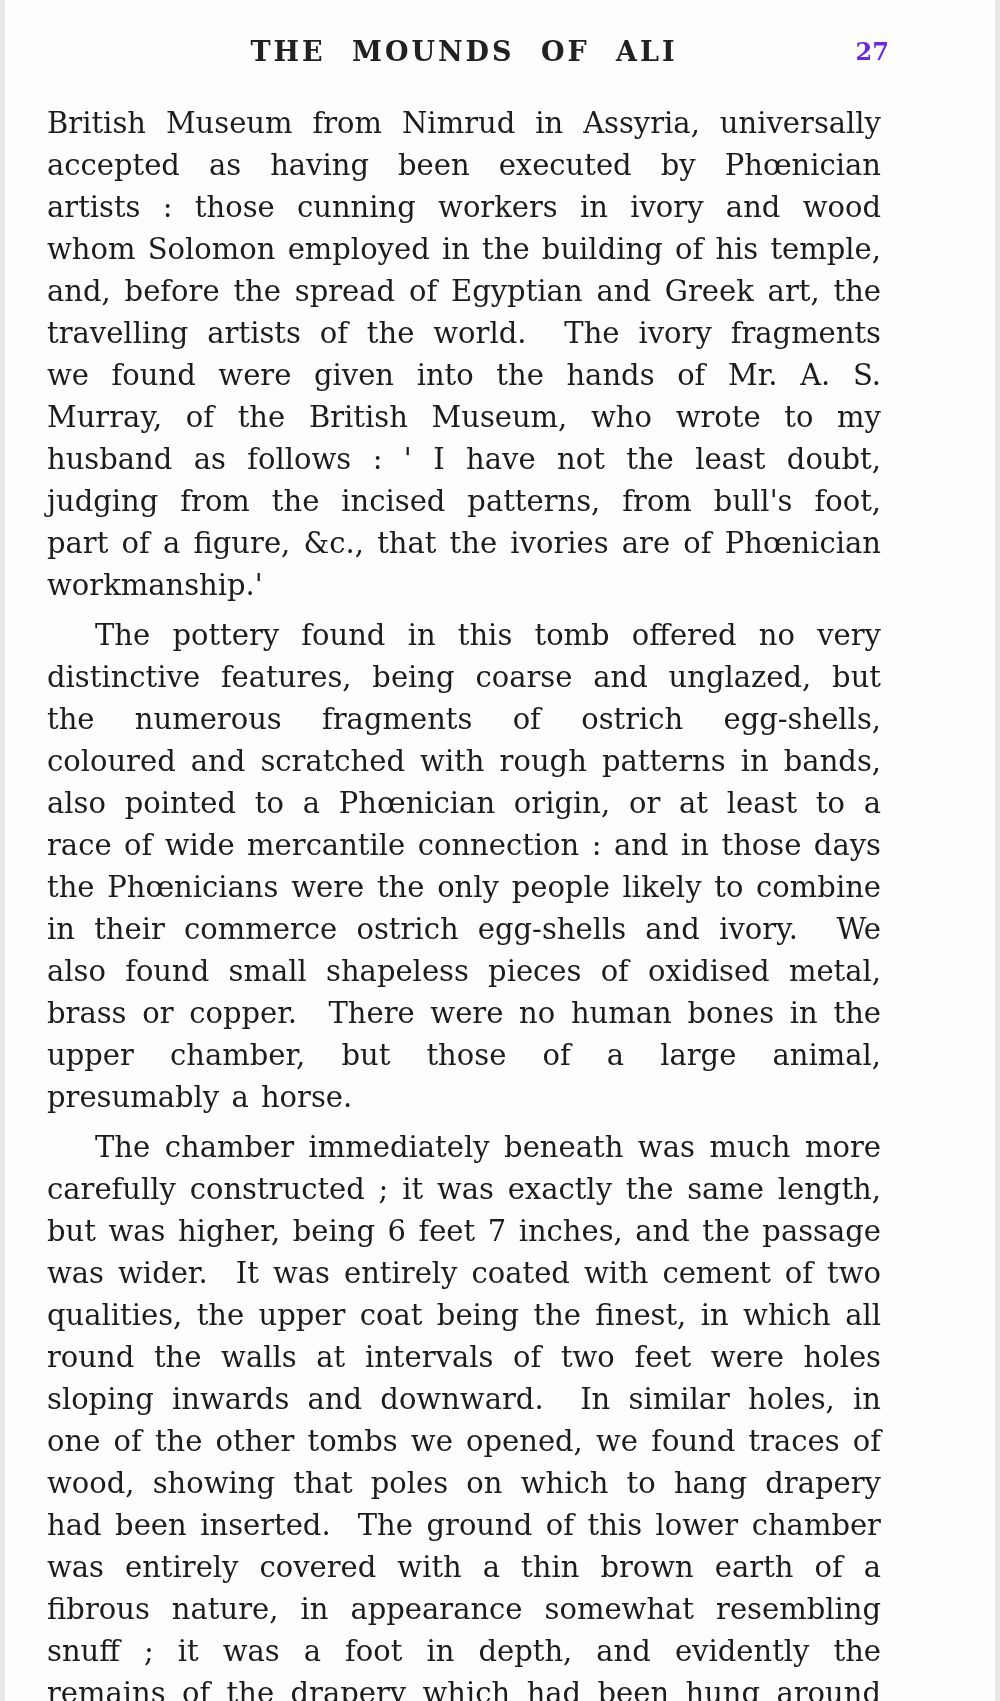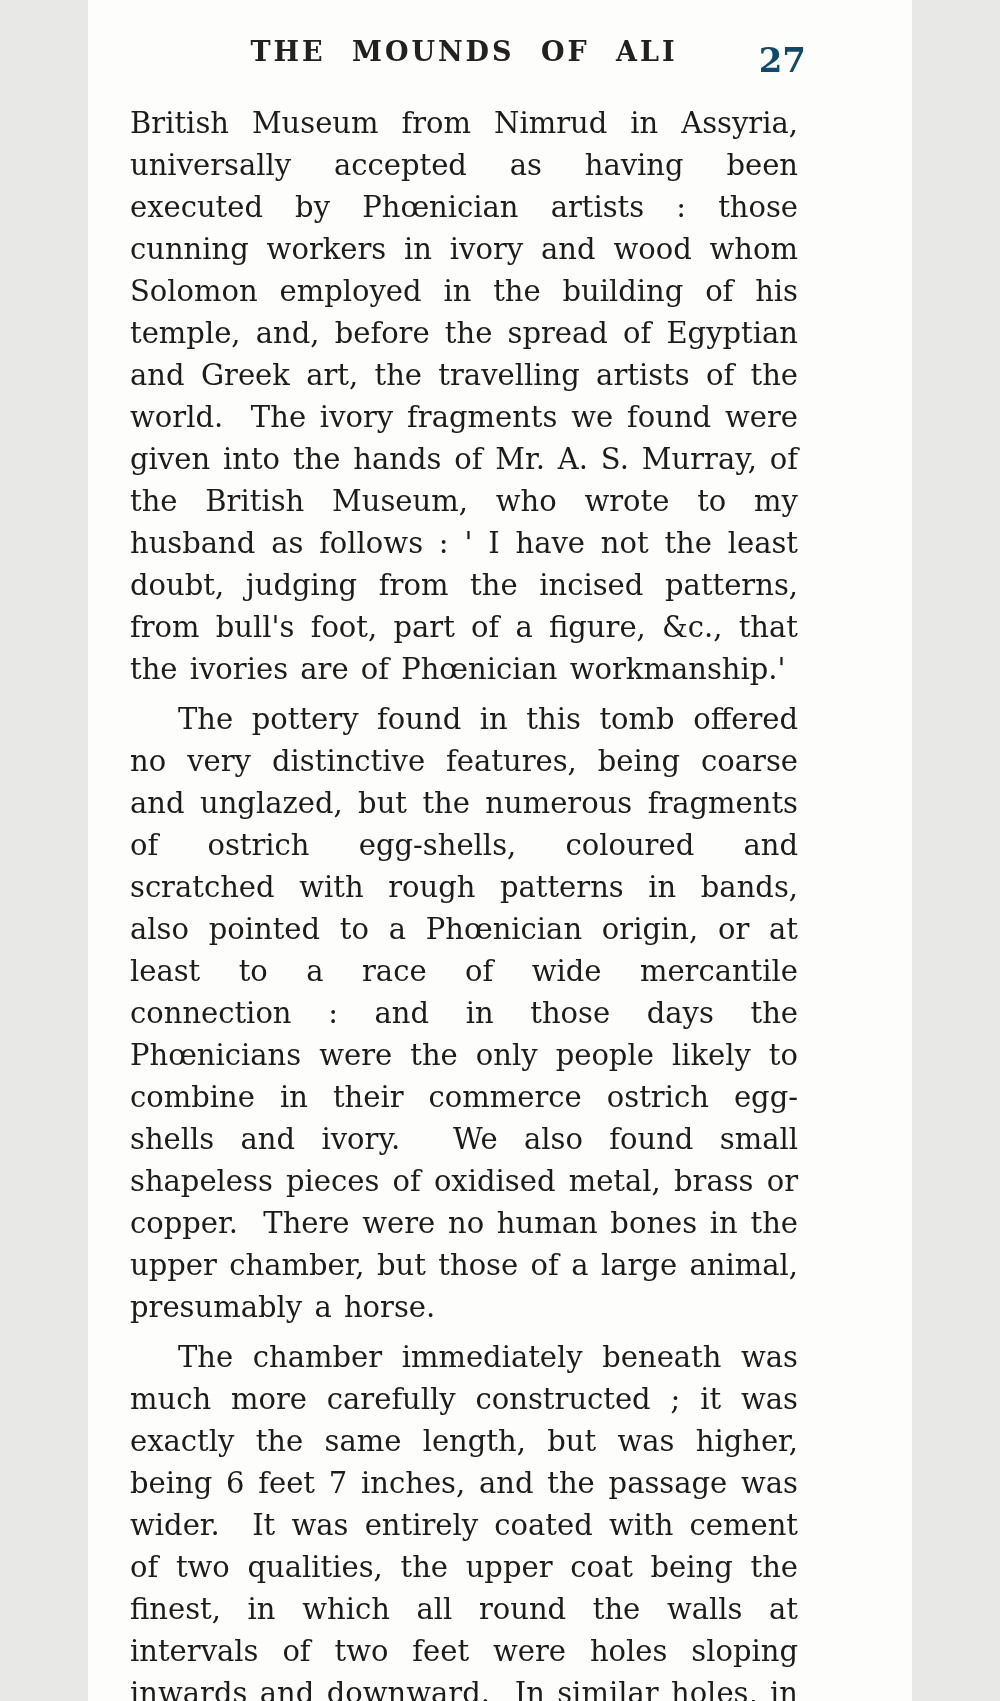--- a/index.html
+++ b/index.html
@@ -2,21 +2,21 @@
 <html><head>
 <meta charset="utf-8">
 <style>
   html, body {
     margin: 0;
     padding: 0;
     background: #e8e8e6;
   }
   .page {
     position: relative;
-    width: 824px;
+    width: 990px;
     height: 1701px;
     box-sizing: border-box;
     margin: 0 auto;
     background: #fdfdfb;
     color: #1d1c1a;
     padding: 30px 106px 30px 34px;
     font-family: "DejaVu Serif", "Liberation Serif", serif;
     overflow: hidden;
   }
   .page-header {
@@ -30,26 +30,26 @@
     font-size: 27px;
     font-weight: 600;
     letter-spacing: 3px;
     word-spacing: 14px;
     line-height: 44px;
     color: #23211f;
   }
   .page-number {
     position: absolute;
     right: 0;
-    top: 8px;
-    font-size: 34px;
+    top: 0;
+    font-size: 24px;
     font-weight: 700;
     line-height: 44px;
     letter-spacing: 0;
-    color: #0c4a6e;
+    color: #6d28d9;
   }
   .page-body {
     font-size: 29px;
     line-height: 42px;
     text-align: justify;
   }
   .para {
     margin: 8px;
     text-indent: 48px;
     word-spacing: 3px;

